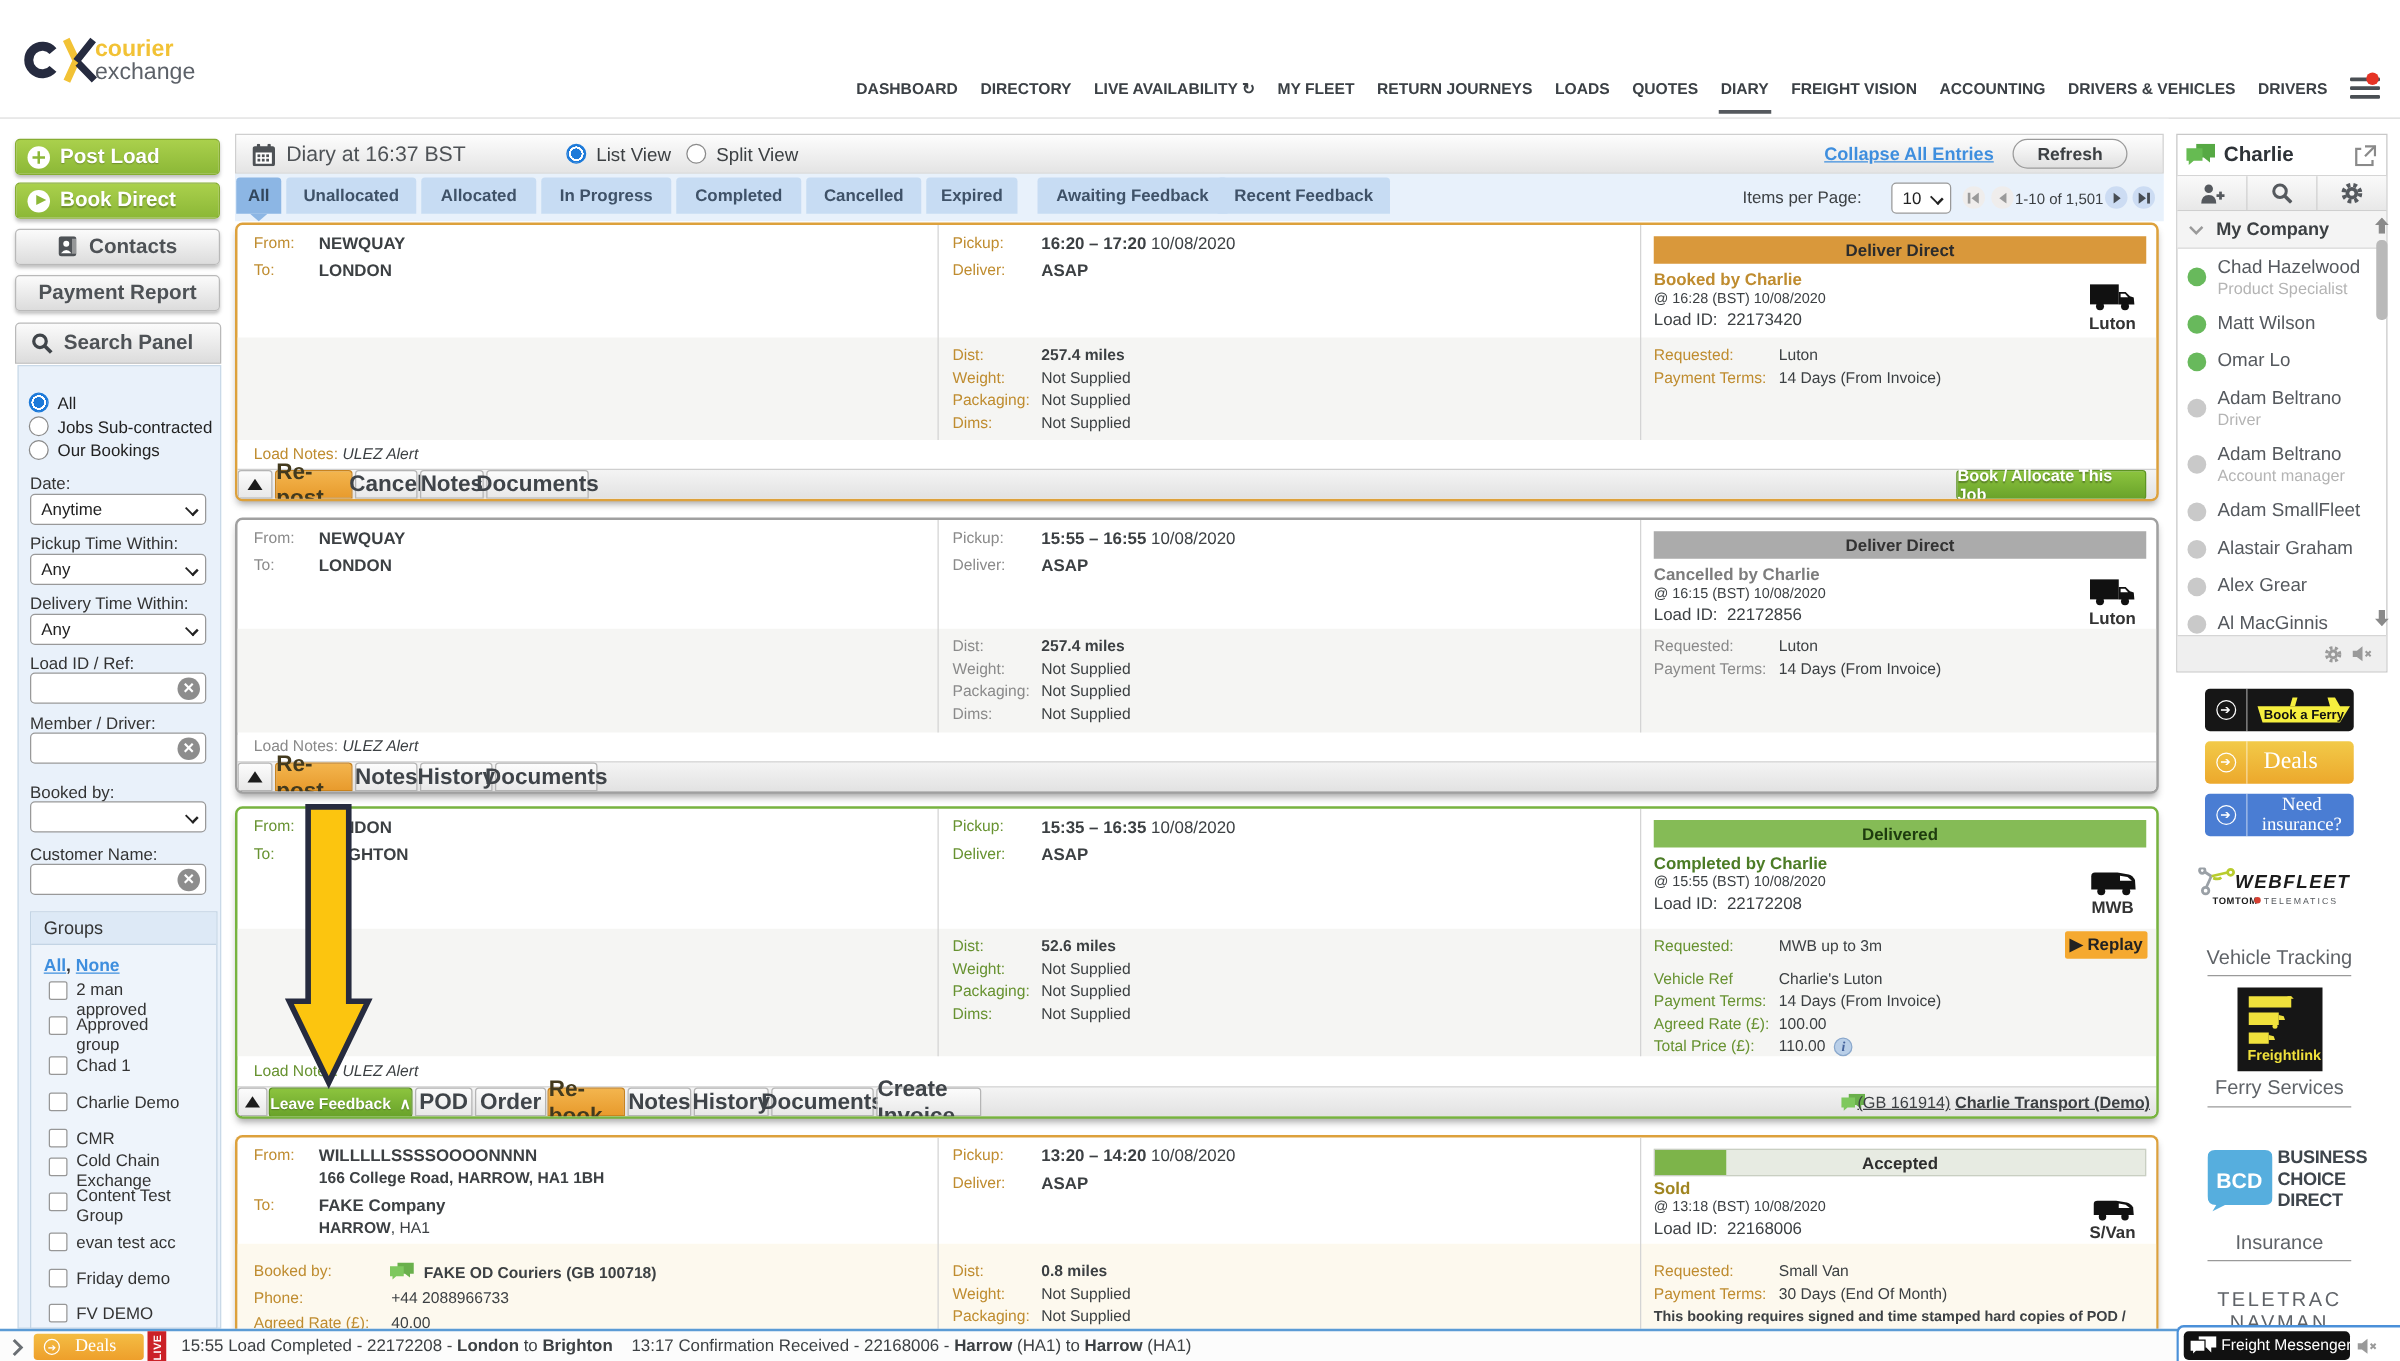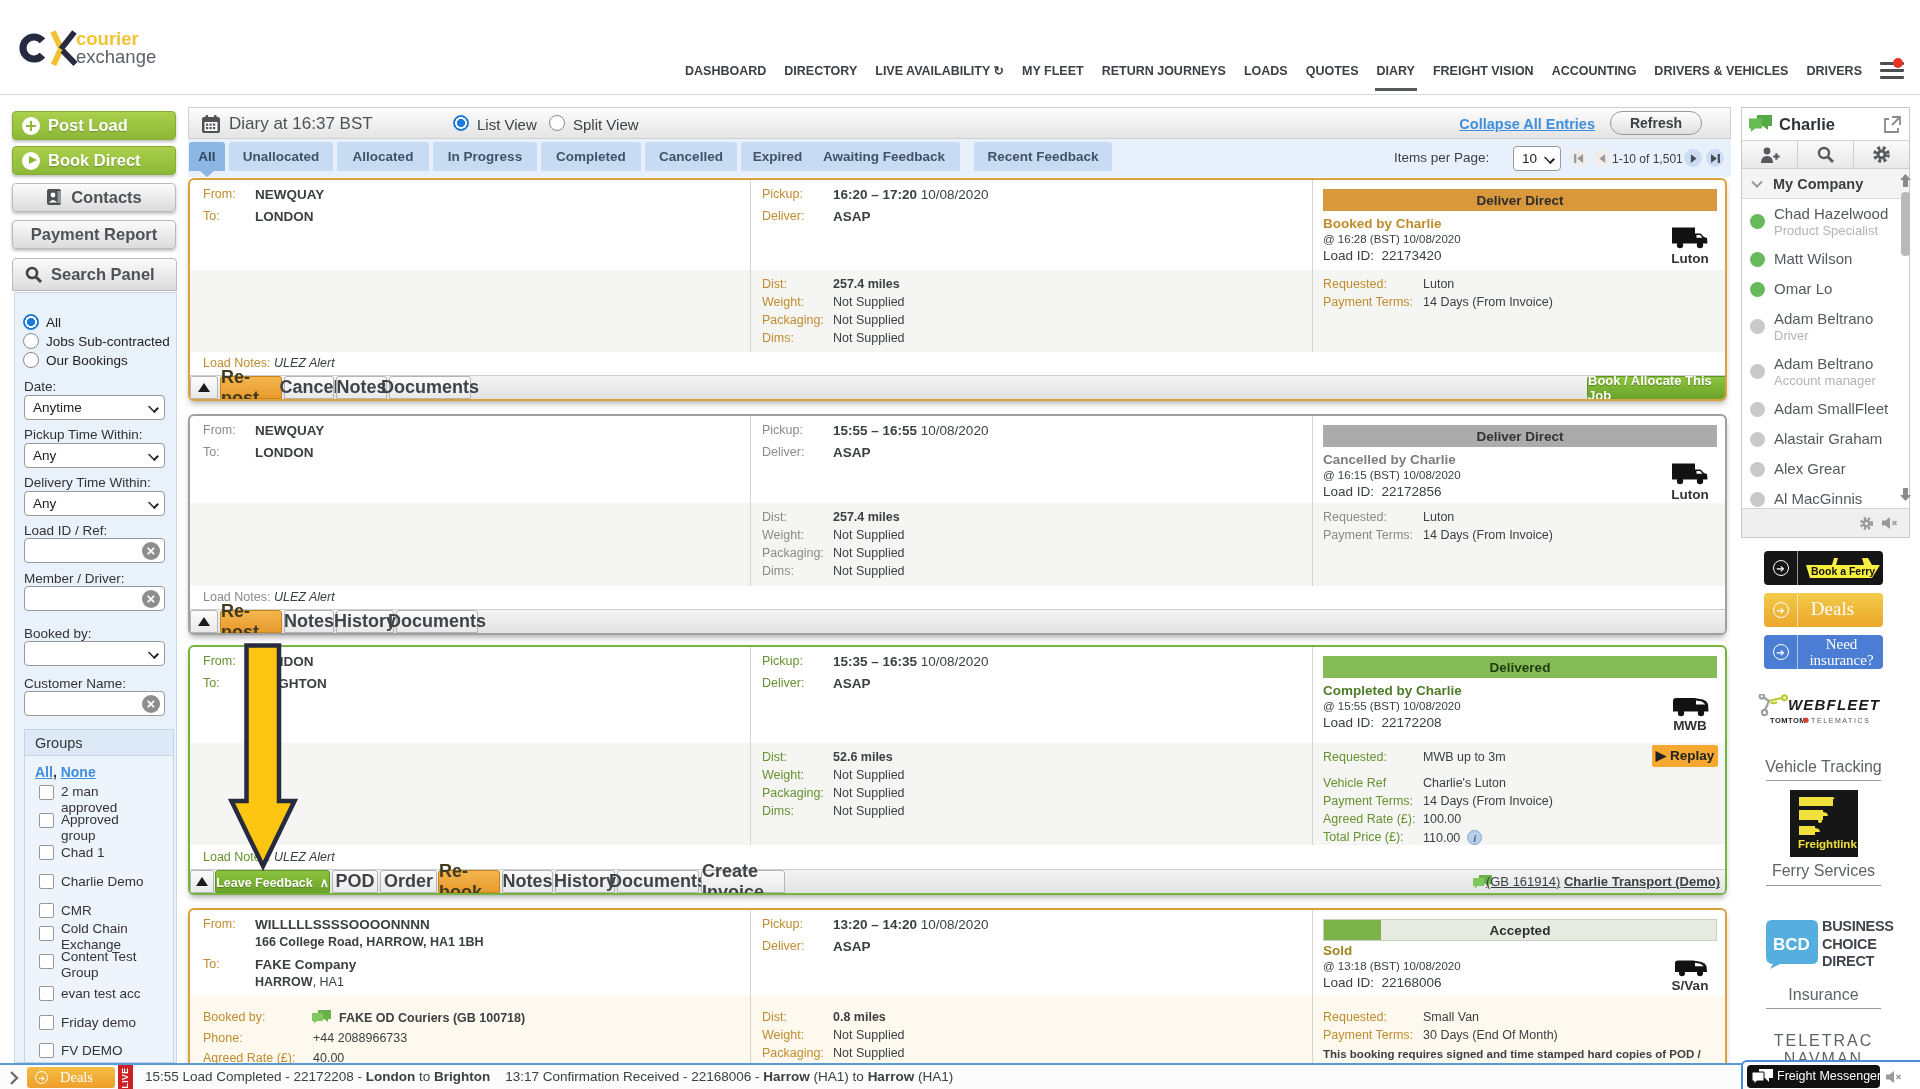--- a/index.html
+++ b/index.html
@@ -245,21 +245,21 @@
     <div class="abs" style="right:28px; top:3px; width:92px; height:24px; border:1px solid #9a9a9a; border-radius:12px; background:linear-gradient(#fefefe,#e0e0e0); text-align:center; line-height:23px; font-weight:bold; font-size:14px; color:#3c4043;">Refresh</div>
   </div>
   <div id="tabrow">
     <div class="tab act" style="left:1px; width:36px;">All</div>
     <div class="tab" style="left:41px; width:104px;">Unallocated</div>
     <div class="tab" style="left:149px; width:92px;">Allocated</div>
     <div class="tab" style="left:245px; width:104px;">In Progress</div>
     <div class="tab" style="left:353px; width:100px;">Completed</div>
     <div class="tab" style="left:457px; width:92px;">Cancelled</div>
     <div class="tab" style="left:553px; width:73px;">Expired</div>
-    <div class="tab" style="left:620px; width:152px;">Awaiting Feedback</div>
+    <div class="tab" style="left:642px; width:152px;">Awaiting Feedback</div>
     <div class="tab" style="left:786px; width:138px;">Recent Feedback</div>
     <div class="abs" style="left:1206px; top:11px; font-size:13.5px; color:#3c4043;">Items per Page:</div>
     <div class="sel" style="left:1325px; top:7px; width:48px; height:25px; font-size:13.5px;">10<span class="chev"></span></div>
     <div class="pgbtn dis" style="left:1382px;">
         <svg width="10" height="9" viewBox="0 0 11 10">
           <rect x="0" y="0" width="2.5" height="10" fill="#9a9a9a"></rect>
           <path d="M 10 0 L 3.5 5 L 10 10 Z" fill="#9a9a9a"></path>
         </svg>
       </div>
     <div class="pgbtn dis" style="left:1405px;">
@@ -322,21 +322,21 @@
         <span class="val" style="left:84px; top:2px; font-style:italic;">ULEZ Alert</span>
       </div>
     <div class="cfoot" style="top:195px;">
       <div class="ftab" style="left:0px; width:28px;">
           <span class="tri"></span>
         </div>
       <div class="ftab or" style="left:30px; width:62px;">Re-post</div>
       <div class="ftab" style="left:94px; width:50px;">Cancel</div>
       <div class="ftab" style="left:146px; width:51px;">Notes</div>
       <div class="ftab" style="left:199px; width:82px;">Documents</div>
-      <div class="gbtn" style="left:1375px; top:0; width:152px; height:24px;margin-left:22px;">Book / Allocate This Job</div>
+      <div class="gbtn" style="left:1375px; top:0; width:152px; height:24px;">Book / Allocate This Job</div>
     </div>
   </div>
 
   <div class="card c-gray" style="top:319px; height:221px;">
     <div class="row2" style="top:87px; height:83px;"></div>
     <div class="col2div" style="height:170px;"></div>
     <div class="col3div" style="height:170px;"></div>
     <div class="lab gl" style="left:13px; top:7px;">From:</div>
       <div class="val b" style="left:65px; top:7px; font-size:13.5px;">NEWQUAY</div>
     <div class="lab gl" style="left:13px; top:29px;">To:</div>

